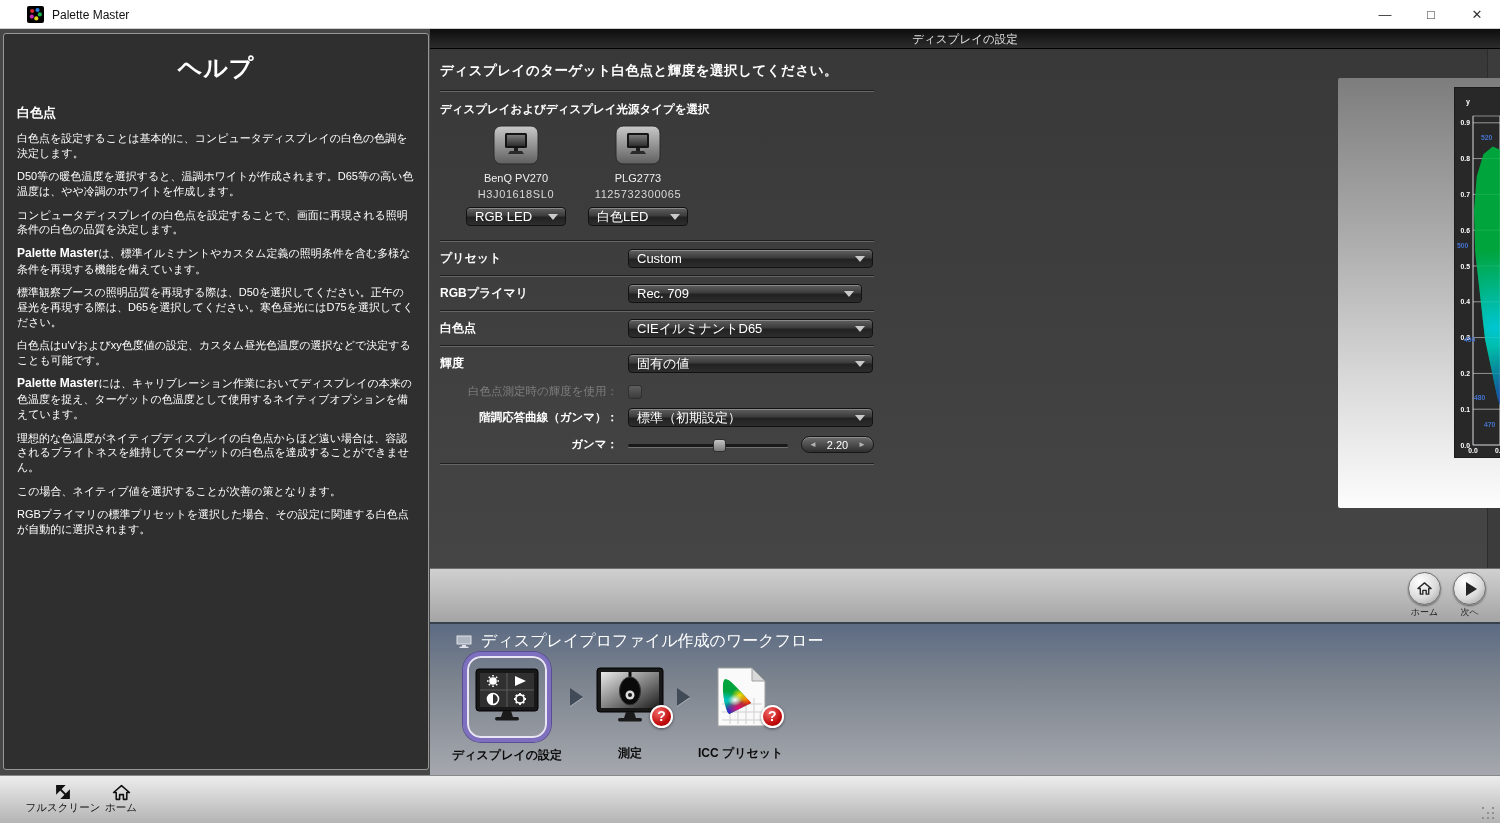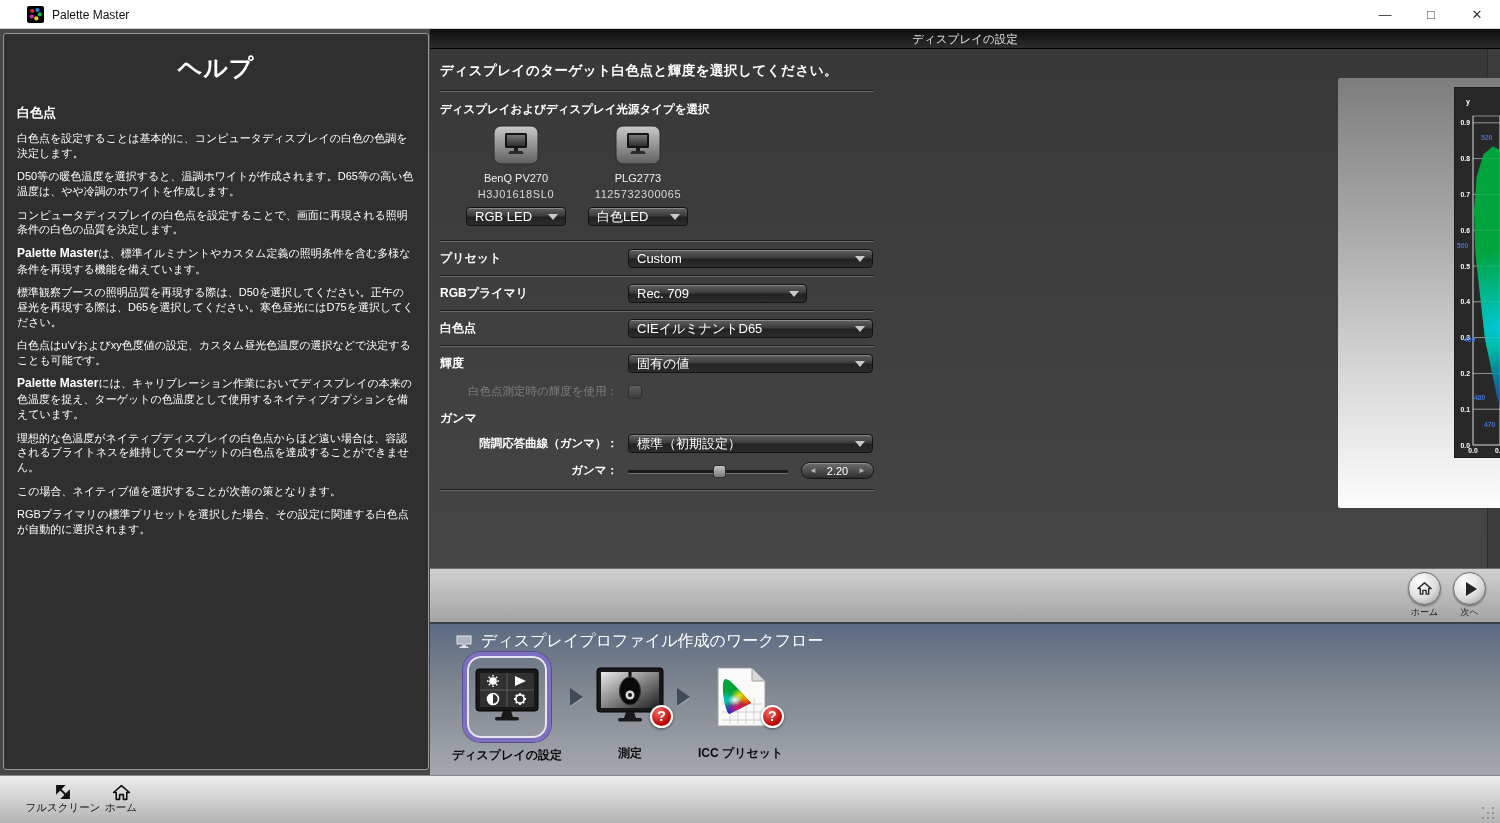--- a/index.html
+++ b/index.html
@@ -45,21 +45,21 @@
   .sel-btn { width:46px; height:40px; margin:0 auto; display:block; cursor:pointer; }
   .disp-name { font-size:11px; color:#f0f0f0; margin-top:7px; }
   .disp-serial { font-size:11px; color:#d8d8d8; margin-top:4px; letter-spacing:.6px; }
 
   .dd { height:19px; border-radius:4px; position:relative; cursor:pointer;
     background:linear-gradient(180deg,#606060,#3c3c3c 45%,#222 55%,#2d2d2d);
     border:1px solid #121212; box-shadow:inset 0 1px 0 rgba(255,255,255,.28);
     color:#fff; font-size:13px; display:flex; align-items:center; padding:0 18px 0 8px; }
   .dd-arrow { position:absolute; right:7px; top:6px; width:0; height:0;
     border-left:5px solid transparent; border-right:5px solid transparent; border-top:6px solid #c9c9c9; }
-  .dd-w245 { width:245px;text-align:right; } .dd-w195 { width:179px; } .dd-w100 { width:100px; margin:7px auto 0; }
+  .dd-w245 { width:245px;text-align:right; } .dd-w195 { width:234px; } .dd-w100 { width:100px; margin:7px auto 0; }
 
   .frow { display:flex; align-items:center; height:33px; }
   .flabel { width:188px; font-size:12px; font-weight:bold; }
   .flabel-r { width:188px; font-size:11.5px; font-weight:bold; text-align:right; padding-right:10px; }
   .row-check { display:flex; align-items:center; height:23px; color:#858585; font-size:11px; }
   .row-check .flabel-r { color:#7d7d7d; font-weight:normal; }
   .checkbox { width:14px; height:14px; border-radius:3px; border:1px solid #262626; opacity:.65;
     background:linear-gradient(180deg,#707070,#3a3a3a); }
   .gamma-head { font-size:12px; font-weight:bold; margin:7px 0 2px; }
 
@@ -252,21 +252,20 @@
         <div class="flabel">輝度</div>
         <div class="dd dd-w245">
           <span>固有の値</span>
           <span class="dd-arrow"></span>
         </div>
       </div>
       <div class="row-check">
         <div class="flabel-r">白色点測定時の輝度を使用：</div>
         <div class="checkbox"></div>
       </div>
-      <div class="gamma-head">ガンマ</div>
       <div class="frow" style="height:29px;">
         <div class="flabel-r">階調応答曲線（ガンマ）：</div>
         <div class="dd dd-w245">
           <span>標準（初期設定）</span>
           <span class="dd-arrow"></span>
         </div>
       </div>
       <div class="frow" style="height:25px;">
         <div class="flabel-r">ガンマ：</div>
         <div class="slider">

